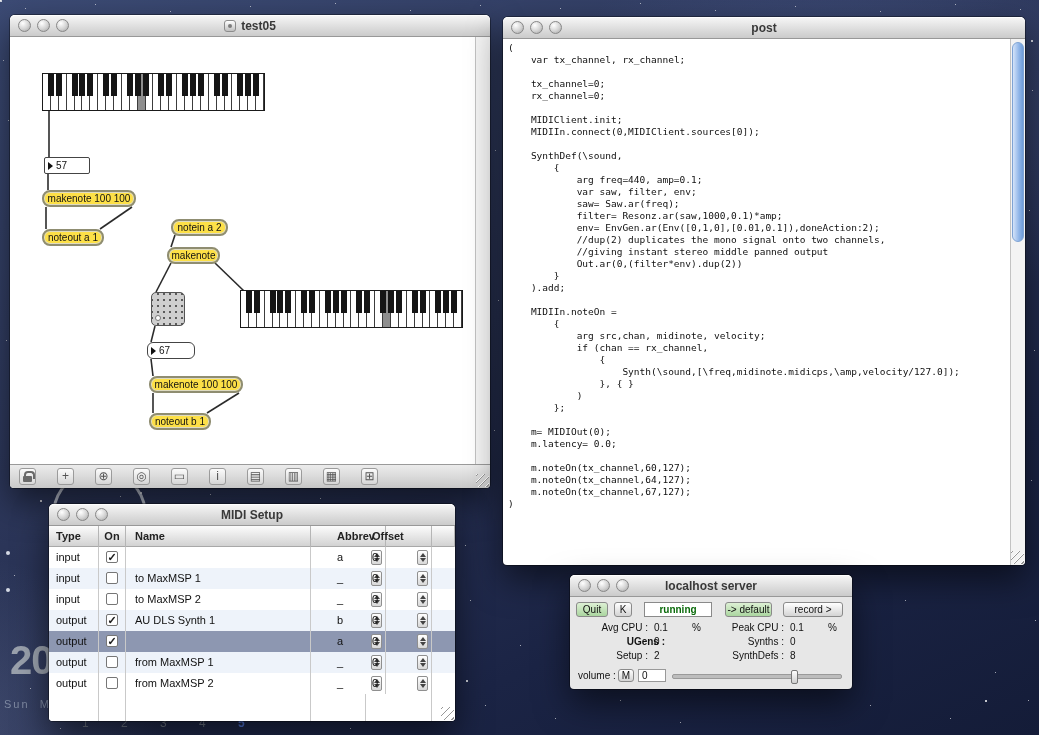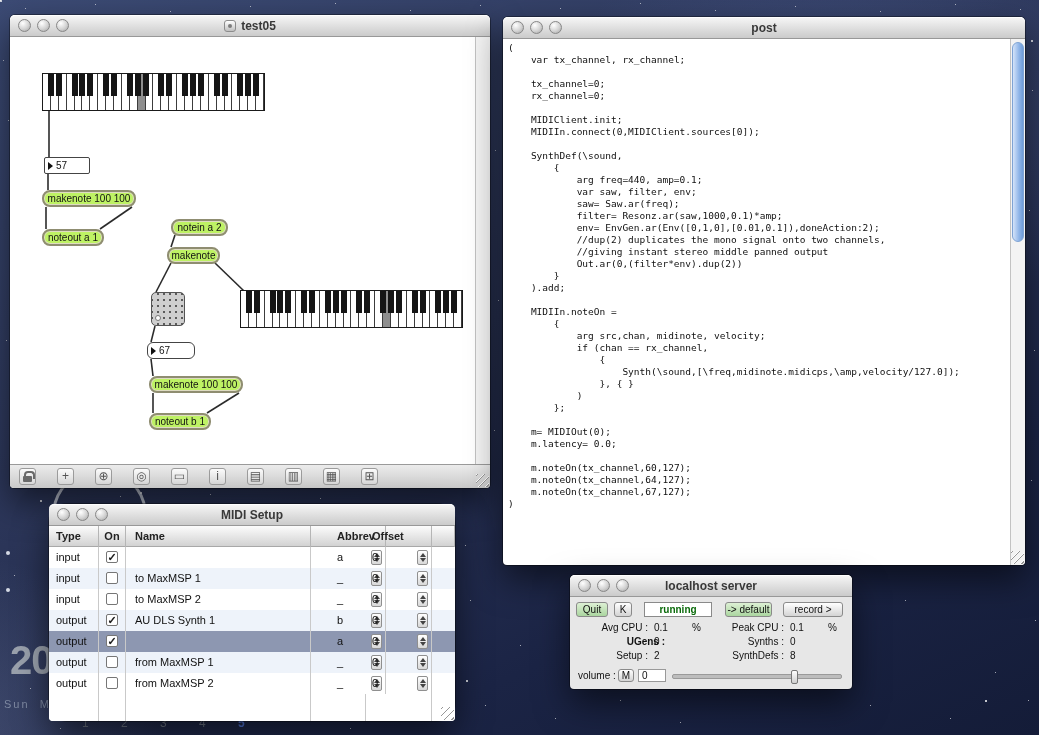--- a/index.html
+++ b/index.html
@@ -56,21 +56,21 @@
   .patch-toolbar { position:absolute; left:0; right:0; bottom:0; height:24px; border-top:1px solid #9a9a9a;
     background:linear-gradient(#ececec,#c9c9c9); display:flex; align-items:center; gap:21px; padding-left:9px;
     border-radius:0 0 4px 4px; }
   .ticon { width:17px; height:17px; border:1px solid #9b9b9b; border-radius:3px;
     background:linear-gradient(#fbfbfb,#d7d7d7); color:#555; font-size:12px; line-height:15px; text-align:center;
     display:inline-block; position:relative; flex:0 0 auto; }
   .icon-lock::before { content:""; position:absolute; left:4px; top:2px; width:7px; height:6px;
     border:2px solid #6a6a6a; border-bottom:none; border-radius:4px 4px 0 0; }
   .icon-lock::after { content:""; position:absolute; left:3px; top:7px; width:9px; height:6px; background:#6a6a6a; border-radius:1px; }
 
-  .maxobj { position:absolute; height:17px; border:2px solid #8f8d71; border-radius:8px; background:#bef264;
+  .maxobj { position:absolute; height:17px; border:2px solid #8f8d71; border-radius:8px; background:#fde047;
     font-size:10px; color:#111; display:flex; align-items:center; justify-content:center; white-space:nowrap;
     box-shadow:inset 0 0 0 1px #dedbc2; }
   .numbox { position:absolute; height:17px; border:1px solid #444; border-radius:2px; background:#fff;
     display:flex; align-items:center; gap:3px; padding-left:3px; font-size:10px; color:#111; }
   .numbox .tri { width:0; height:0; border-left:5px solid #111; border-top:4px solid transparent; border-bottom:4px solid transparent; }
   .kslider { position:absolute; border:1px solid #1a1a1a; background:#fff; }
   .wkey { position:absolute; top:0; height:100%; border-right:1px solid #3c3c3c; }
   .wkey.pressed { background:#8e8e8e; }
   .bkey { position:absolute; top:0; width:6px; height:60%; background:#151515; z-index:2; }
   .preset { position:absolute; width:34px; height:34px; border:1px solid #555; border-radius:5px;
@@ -82,21 +82,21 @@
   
   .post-win { left:503px; top:17px; width:522px; height:548px; z-index:10; }
   .post-win .vscroll { top:22px; bottom:0; border-radius:0 0 4px 0; }
   .post-win .thumb { position:absolute; left:1px; right:1px; top:3px; height:38%; border-radius:7px;
     background:linear-gradient(90deg,#d4e3f9,#8fb5e8 60%,#6f9cd8); border:1px solid #7ea3d4; }
   .code { position:absolute; left:1px; top:22px; right:15px; bottom:1px; background:#fff; overflow:hidden;
     padding:3px 0 0 4px; font-family:"DejaVu Sans Mono","Liberation Mono",monospace;
     font-size:9.5px; line-height:12px; tab-size:4; -moz-tab-size:4; white-space:pre; color:#101010; }
 
   
-  .midi-win { left:49px; top:504px; width:406px; height:217px; z-index:20;border-radius:18px; }
+  .midi-win { left:49px; top:504px; width:406px; height:217px; z-index:20; }
   .mheader { position:absolute; left:0; right:0; top:22px; height:21px;
     background:linear-gradient(#fcfcfc,#d2d2d2); border-bottom:1px solid #a8a8a8;
     font-size:11px; font-weight:bold; color:#222; }
   .hcell, .cell { position:absolute; top:0; height:34px; line-height:21px; border-right:1px solid #c9c9c9; overflow:hidden; }
   .mheader .hcell { border-right:1px solid #b5b5b5; }
   .c0 { left:0; width:50px; padding-left:7px; }
   .c1 { left:50px; width:27px; text-align:center; }
   .c2 { left:77px; width:185px; padding-left:9px; }
   .c3 { left:258px; width:55px; padding-left:6px;margin-left:24px; }
   .c4 { left:317px; width:66px; padding-left:6px; }

